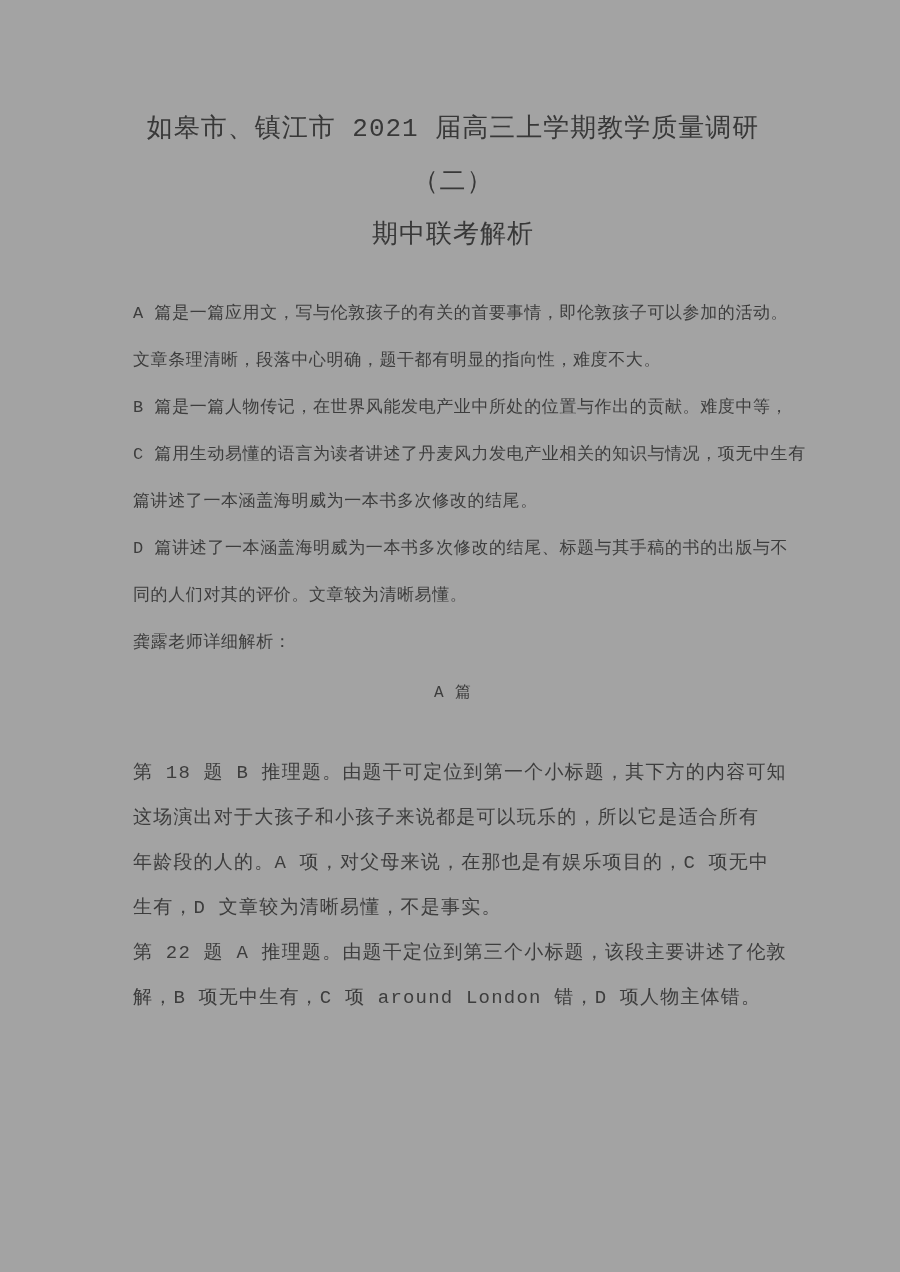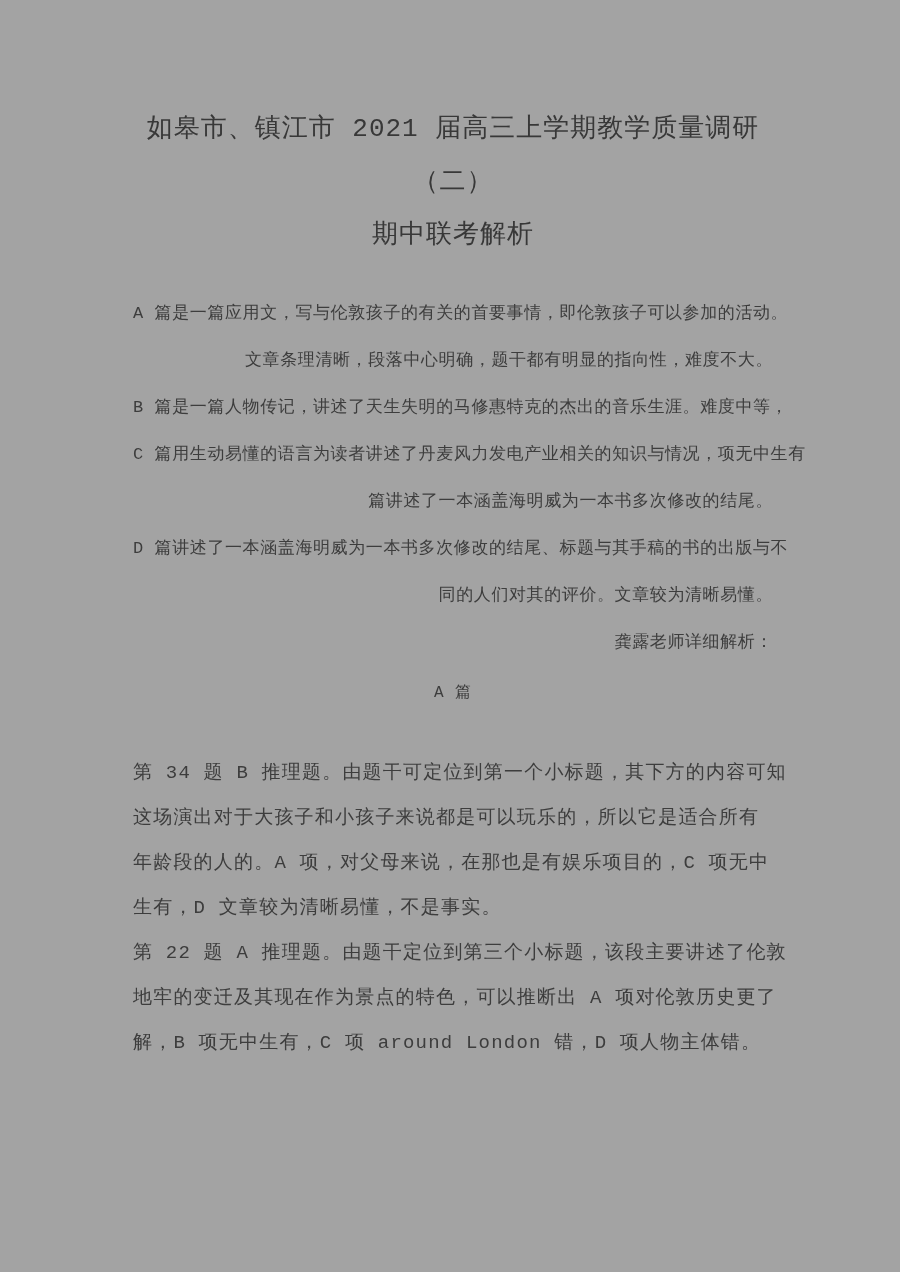--- a/index.html
+++ b/index.html
@@ -30,21 +30,20 @@
     line-height: 53px;
     letter-spacing: 1px;
     margin: 0 0 28px 0;
     color: #383838;
   }
   .overview .line {
     font-size: 17px;
     line-height: 47px;
     letter-spacing: 0.6px;
     white-space: nowrap;
-    text-align: right;
   }
   .section-heading {
     text-align: center;
     font-size: 16px;
     line-height: 47px;
     margin-top: 4px;
     letter-spacing: 1px;
   }
   .analysis {
     margin-top: 34px;
@@ -66,45 +65,44 @@
       <div>如皋市、镇江市 2021 届高三上学期教学质量调研（二）</div>
       <div>期中联考解析</div>
     </h1>
 
     <div class="overview">
       <div class="paragraph">
         <div class="line">A 篇是一篇应用文，写与伦敦孩子的有关的首要事情，即伦敦孩子可以参加的活动。</div>
         <div class="line">文章条理清晰，段落中心明确，题干都有明显的指向性，难度不大。</div>
       </div>
       <div class="paragraph">
-        <div class="line">B 篇是一篇人物传记，讲述了天生失明的马修惠特克的杰出的音乐生涯。难度中等，</div>
+        <div class="line">B 篇是一篇人物传记，在世界风能发电产业中所处的位置与作出的贡献。难度中等，</div>
       </div>
       <div class="paragraph">
         <div class="line">C 篇用生动易懂的语言为读者讲述了丹麦风力发电产业相关的知识与情况，项无中生有</div>
         <div class="line">篇讲述了一本涵盖海明威为一本书多次修改的结尾。</div>
       </div>
       <div class="paragraph">
         <div class="line">D 篇讲述了一本涵盖海明威为一本书多次修改的结尾、标题与其手稿的书的出版与不</div>
         <div class="line">同的人们对其的评价。文章较为清晰易懂。</div>
       </div>
       <div class="paragraph">
         <div class="line">龚露老师详细解析：</div>
       </div>
     </div>
 
     <div class="section-heading">A 篇</div>
 
     <div class="analysis">
       <div class="paragraph">
-        <div class="line">第 34 题  B  推理题。由题干可定位到第一个小标题，其下方的内容可知</div>
+        <div class="line">第 18 题  B  推理题。由题干可定位到第一个小标题，其下方的内容可知</div>
         <div class="line">这场演出对于大孩子和小孩子来说都是可以玩乐的，所以它是适合所有</div>
         <div class="line">年龄段的人的。A 项，对父母来说，在那也是有娱乐项目的，C 项无中</div>
         <div class="line">生有，D 文章较为清晰易懂，不是事实。</div>
       </div>
       <div class="paragraph">
         <div class="line">第 22 题  A  推理题。由题干定位到第三个小标题，该段主要讲述了伦敦</div>
-        <div class="line">地牢的变迁及其现在作为景点的特色，可以推断出 A 项对伦敦历史更了</div>
         <div class="line">解，B 项无中生有，C 项 around London 错，D 项人物主体错。</div>
       </div>
     </div>
 
   </div>
 </div>
 
 </body></html>

